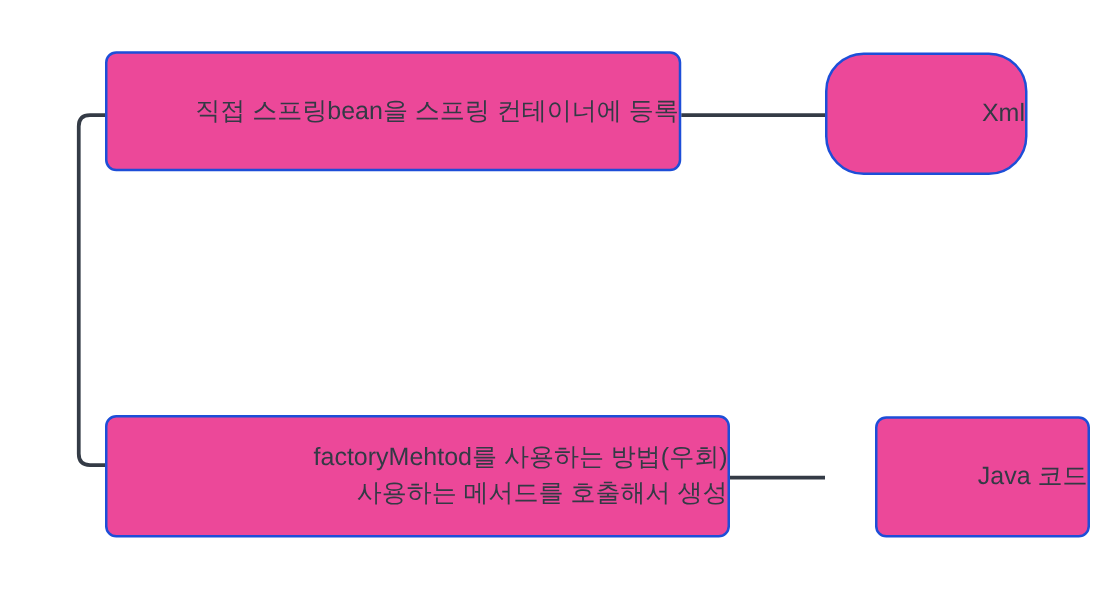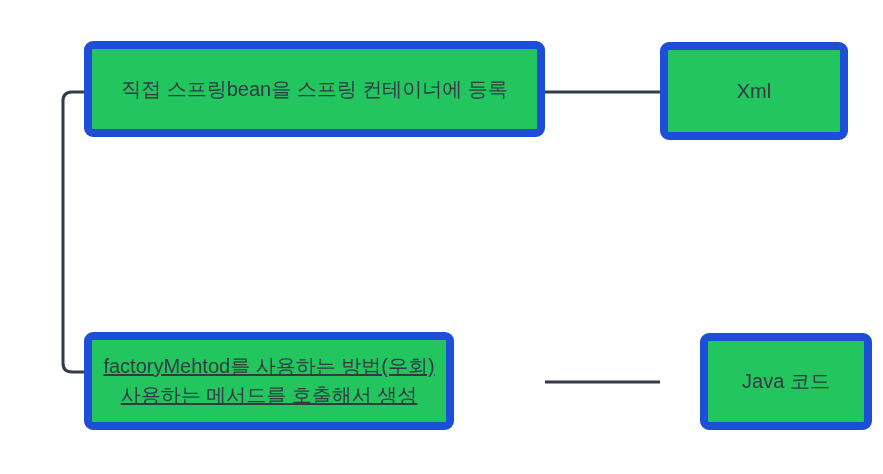--- a/index.html
+++ b/index.html
@@ -23,35 +23,35 @@
     height: 474px;
   }
   .connectors path {
     fill: none;
     stroke: #343b46;
     stroke-width: 3;
   }
   .node {
     position: absolute;
     box-sizing: border-box;
-    background: #22c55e;
-    border: 8px solid #1d4ed8;
+    background: #ec4899;
+    border: 2px solid #1d4ed8;
     border-radius: 9px;
     display: flex;
     flex-direction: column;
-    align-items: center;
+    align-items: flex-end;
     justify-content: center;
     text-align: center;
     color: #333a45;
     font-size: 20px;
     line-height: 29px;
   }
   .node-top-method    { left: 84px;  top: 41px;  width: 461px; height: 96px; }
-  .node-xml           { left: 660px; top: 42px;  width: 188px; height: 98px; }
-  .node-factory       { left: 84px;  top: 332px; width: 370px; height: 98px; text-decoration: underline; }
+  .node-xml           { left: 660px; top: 42px;  width: 162px; height: 98px; border-radius: 31px; }
+  .node-factory       { left: 84px;  top: 332px; width: 500px; height: 98px; }
   .node-java          { left: 700px; top: 333px; width: 172px; height: 97px; }
 </style>
 </head>
 <body>
 
 <div class="canvas">
 
   <svg class="connectors" viewBox="0 0 883 474">
 
     <path d="M 545 92 H 660"></path>

